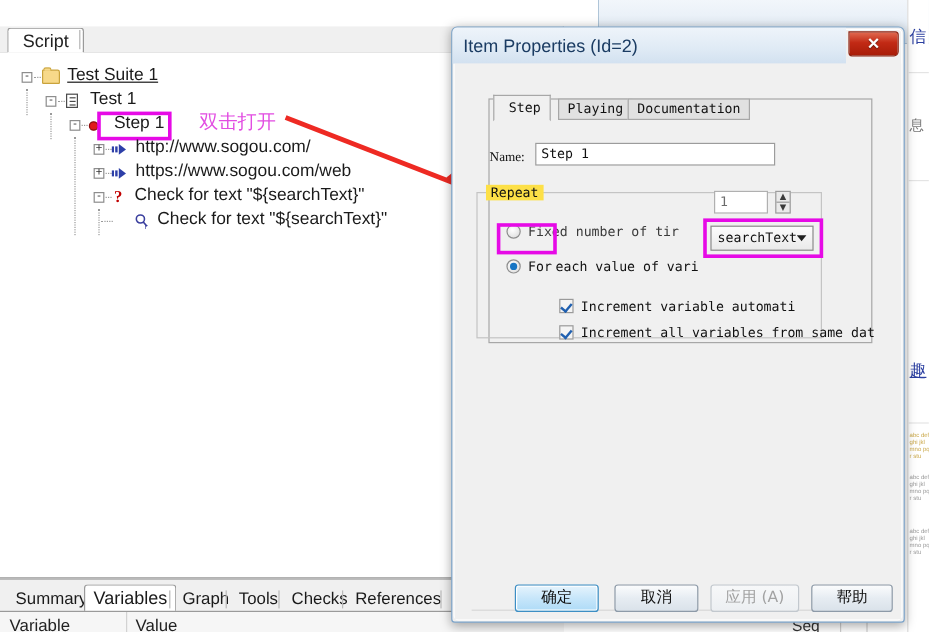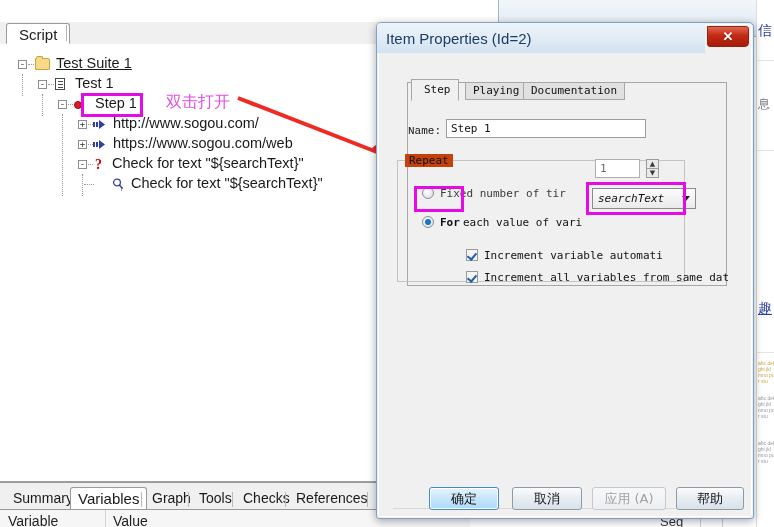--- a/index.html
+++ b/index.html
@@ -176,36 +176,36 @@
   }
   .dtab{
     position:absolute;top:0px;height:18px;padding:1px 7px 0 7px;box-sizing:border-box;
     font-family:"DejaVu Sans Mono", monospace;font-size:11px;color:#111;
     background:#e1e1e1;border:1px solid #a7a7a7;white-space:nowrap;
   }
   .dtab.sel{
     top:-3px;height:22px;padding-top:3px;background:#f0f0f0;border-bottom:1px solid #f0f0f0;padding-left:12px;
   }
   #name-label{
-    position:absolute;left:29px;top:72px;font-family:Liberation Mono, monospace;
+    position:absolute;left:29px;top:72px;font-family:Liberation Serif, serif;
     font-size:11px;color:#111;
   }
   #name-input{
     position:absolute;left:67px;top:66px;width:200px;height:19px;
     background:#fff;border:1px solid #9c9c9c;box-sizing:border-box;
     font-family:"DejaVu Sans Mono", monospace;font-size:11px;color:#111;
     padding:2px 0 0 4px;
   }
   
   #repeat-group{
     position:absolute;left:18px;top:107px;width:288px;height:122px;
     border:1px solid #c4c4c4;box-sizing:border-box;background:transparent;
   }
   #repeat-legend{
-    position:absolute;left:26px;top:101px;background:#c2410c;padding:0 4px;
+    position:absolute;left:26px;top:101px;background:#fde047;padding:0 4px;
     font-family:"DejaVu Sans Mono", monospace;font-size:11px;color:#111;
   }
   .radio{
     position:absolute;width:12px;height:12px;border-radius:50%;
     background:radial-gradient(circle at 40% 35%,#ffffff,#e4e4e4 70%);
     border:1px solid #8e8e8e;box-sizing:border-box;
   }
   .radio.on:after{
     content:"";position:absolute;left:2px;top:2px;width:6px;height:6px;border-radius:50%;
     background:#1775c4;
@@ -224,24 +224,23 @@
   #spin-btns{
     position:absolute;left:646px;top:159px;width:13px;height:19px;
     border:1px solid #9c9c9c;box-sizing:border-box;background:#eaeaea;
   }
   .spin-half{
     position:absolute;left:0;width:11px;height:8px;
     font-size:7px;text-align:center;line-height:8px;color:#3a3a3a;
     font-family:"DejaVu Sans", sans-serif;
   }
   #combo{
-    position:absolute;left:592px;top:188px;width:104px;height:21px;
+    position:absolute;left:592px;top:188px;width:86px;height:21px;
     background:linear-gradient(#fcfcfc,#eaeaea);border:1px solid #8a8a8a;
     box-sizing:border-box;
-    font-style:italic;
   }
   #combo-text{
     position:absolute;left:5px;top:3px;font-family:"DejaVu Sans Mono", monospace;
     font-size:11px;color:#111;
   }
   #combo-arrow{
     position:absolute;right:5px;top:7px;width:0;height:0;
     border-left:4px solid transparent;border-right:4px solid transparent;
     border-top:5px solid #202020;
   }
@@ -426,21 +425,21 @@
     <div id="name-label">Name:</div>
     <div id="name-input">Step 1</div>
 
     <div id="repeat-group"></div>
     <div id="repeat-legend">Repeat</div>
 
     <div class="radio" style="left:43px;top:134px;"></div>
     <div class="opt-label dim" style="left:61px;top:134px;">Fixed number of tir</div>
 
     <div class="radio on" style="left:43px;top:163px;"></div>
-    <div class="opt-label" style="left:61px;top:163px;font-weight:bold;">For</div>
+    <div class="opt-label" style="left:61px;top:163px;">For</div>
     <div class="opt-label" style="left:84px;top:163px;">each value of vari</div>
 
     <div class="cbox" style="left:87px;top:196px;"></div>
     <div class="opt-label" style="left:105px;top:196px;">Increment variable automati</div>
 
     <div class="cbox" style="left:87px;top:218px;"></div>
     <div class="opt-label" style="left:105px;top:218px;">Increment all variables from same dat</div>
 
     <div id="dlg-content-blank"></div>
     <div id="dlg-sep"></div>

